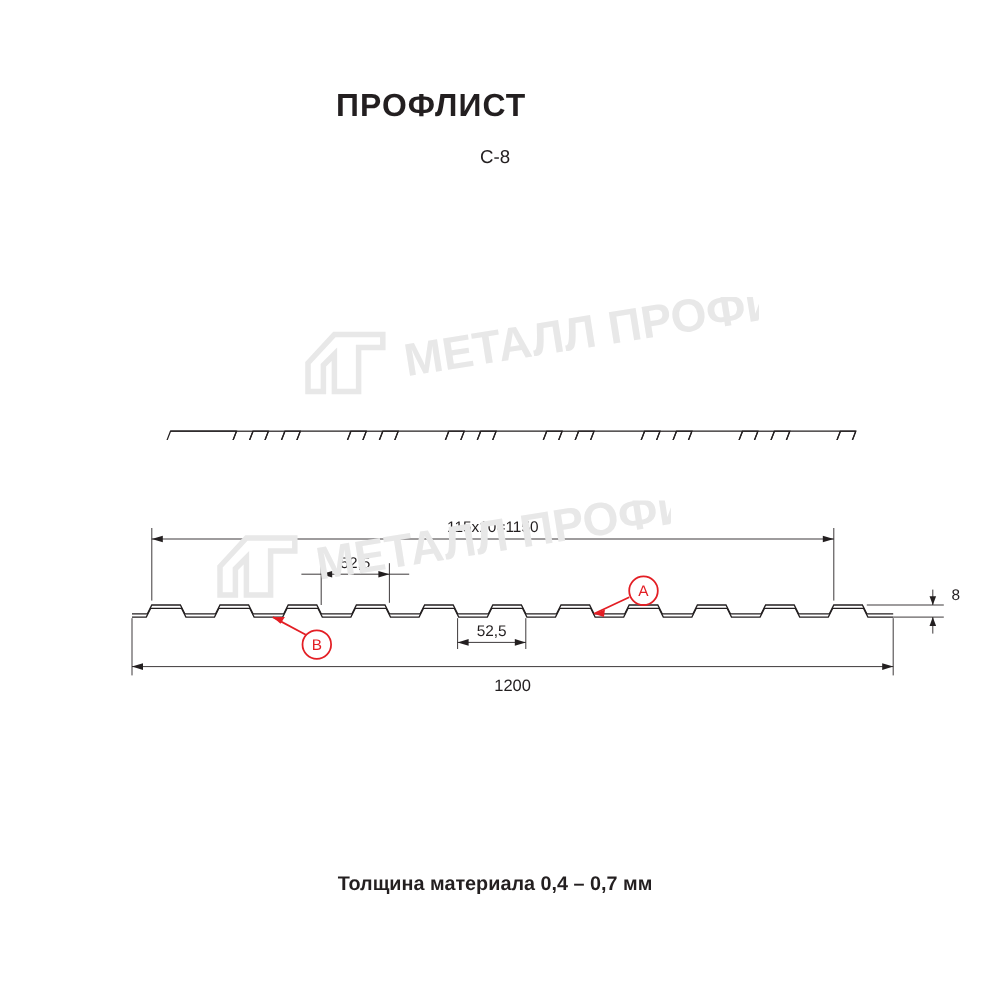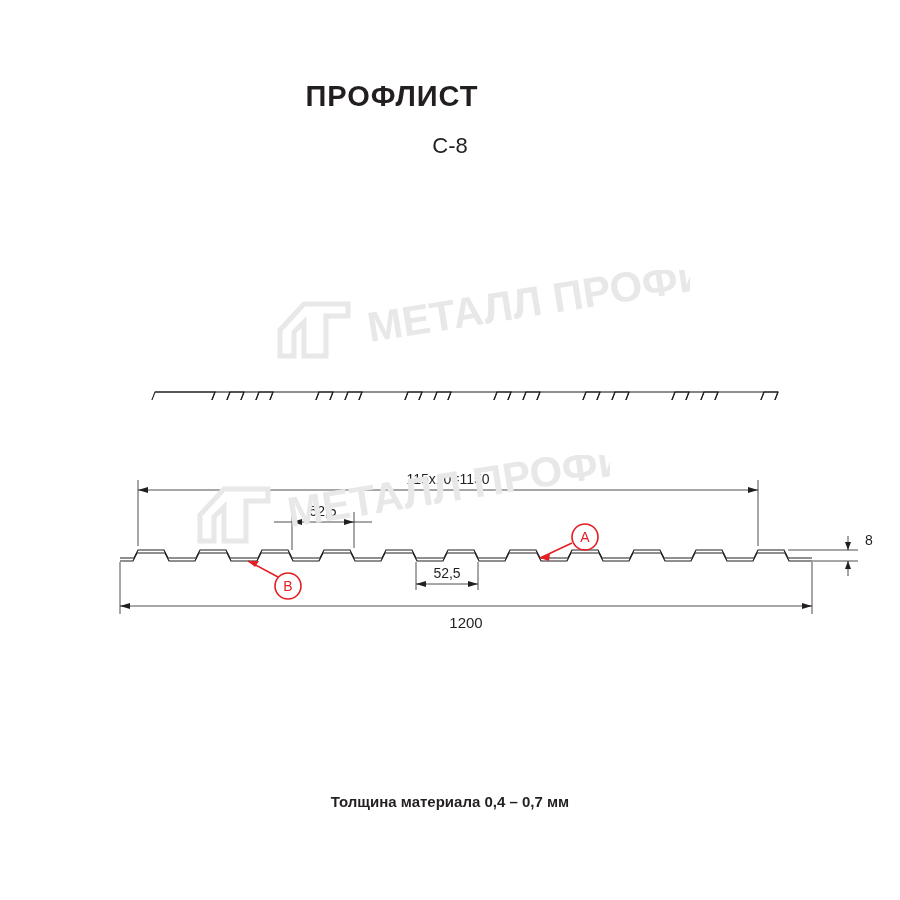--- a/index.html
+++ b/index.html
@@ -30,30 +30,30 @@
     font-weight: bold;
     letter-spacing: 1px;
     color: #231f20;
   }
   .subtitle {
     position: absolute;
     top: 133px;
     left: 0;
     width: 900px;
     text-align: center;
-    font-size: 22px;
+    font-size: 17px;
     color: #231f20;
   }
   .footer {
     position: absolute;
     top: 793px;
     left: 0;
     width: 900px;
     text-align: center;
-    font-size: 15px;
+    font-size: 18px;
     font-weight: bold;
     color: #231f20;
   }
   .iso-area {
     position: absolute;
     left: 0;
     top: 180px;
     width: 900px;
     height: 220px;
   }

